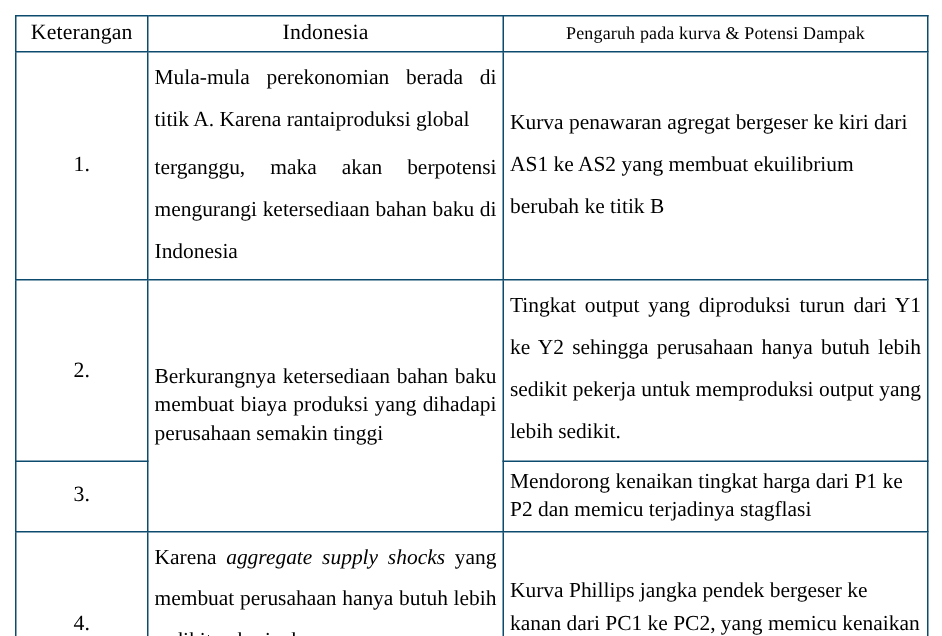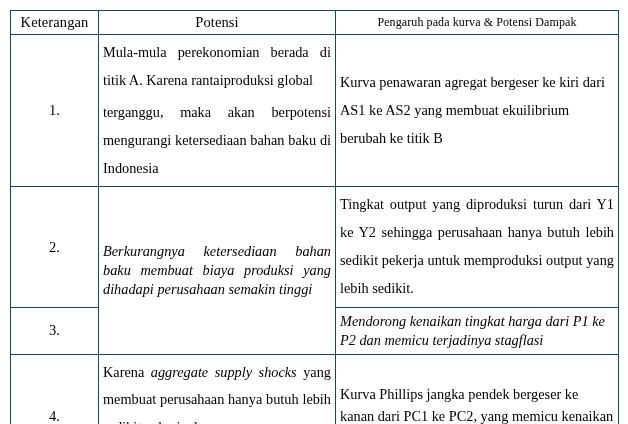--- a/index.html
+++ b/index.html
@@ -71,21 +71,21 @@
   }
   .txt.mid { vertical-align: middle; }
   .txt p {
     margin: 4px;
     text-align: justify;
     text-justify: inter-word;
   }
   
   .lead-wide p { line-height: 1.95; }
   
-  .lead-tight p { line-height: 1.32; font-style: italic; }
+  .lead-tight p { line-height: 1.32; }
   .lead-mid p { line-height: 1.55; }
 
   .no-justify p { text-align: left; }
 
   em.ital { font-style: italic; }
 
   
   .overflow-line {
     margin-left: -7px;
   }
@@ -97,21 +97,21 @@
   <table class="econ-table">
     <colgroup>
       <col class="c1">
         <col class="c2">
         <col class="c3">
     </colgroup>
     <tbody>
 
       <tr>
         <th class="hdr-cell">Keterangan</th>
-        <th class="hdr-cell">Potensi</th>
+        <th class="hdr-cell">Indonesia</th>
         <th class="hdr-cell wide">Pengaruh pada kurva &amp; Potensi Dampak</th>
       </tr>
 
       <tr>
         <td class="num-cell">1.</td>
         <td class="txt lead-wide">
           <p>Mula-mula perekonomian berada di titik A. Karena rantaiproduksi global</p>
           <p>terganggu, maka akan berpotensi mengurangi ketersediaan bahan baku di Indonesia</p>
         </td>
         <td class="txt lead-wide no-justify">

